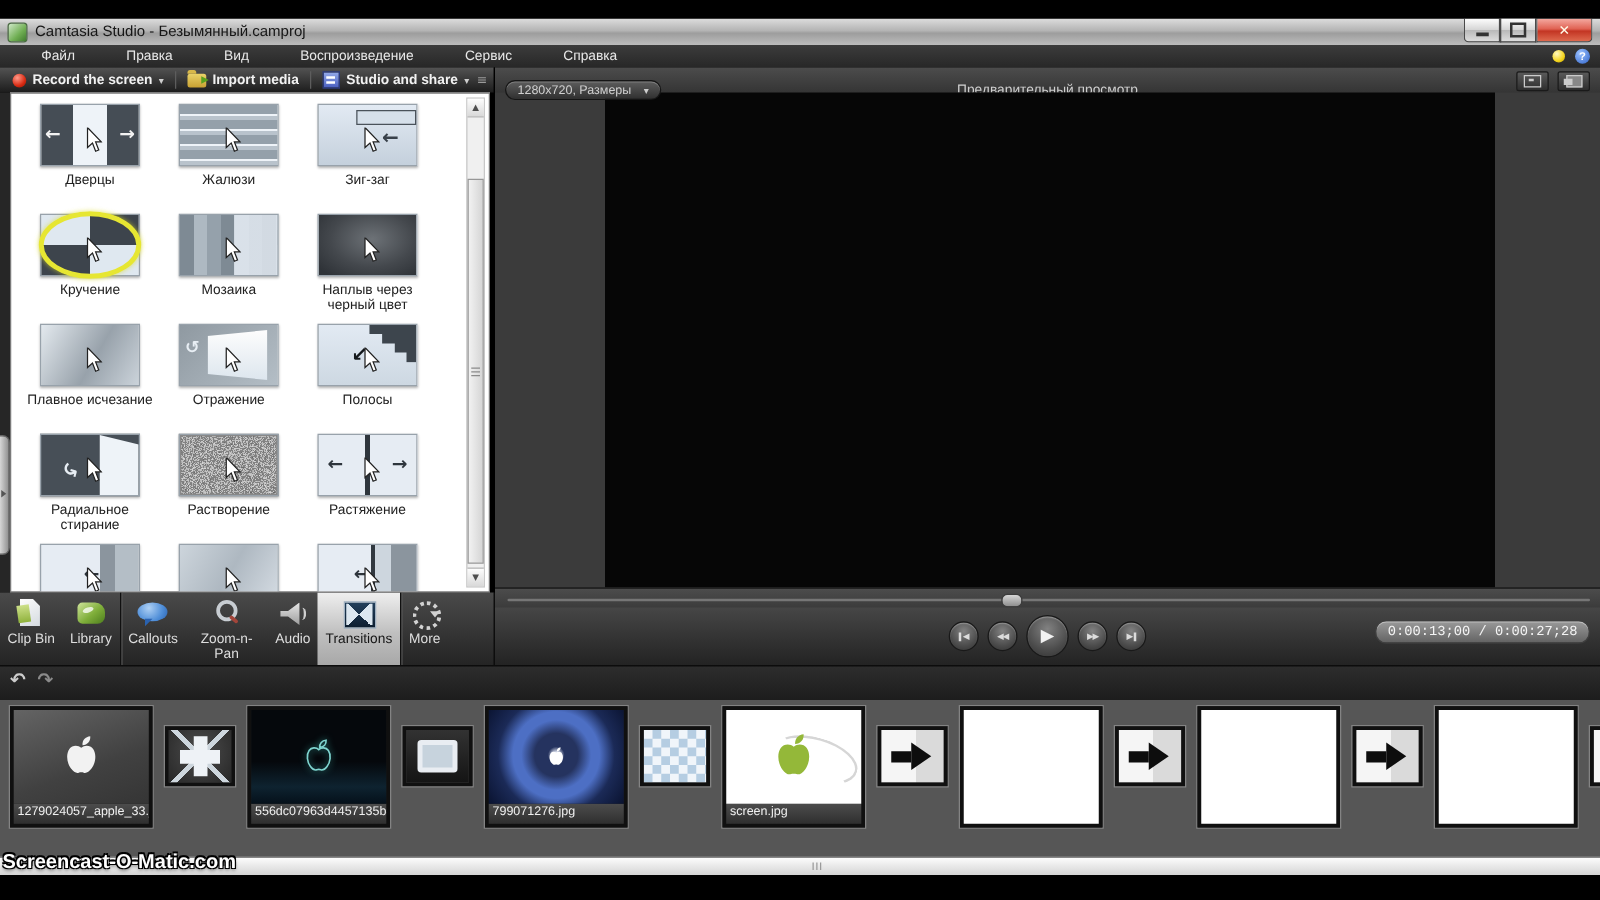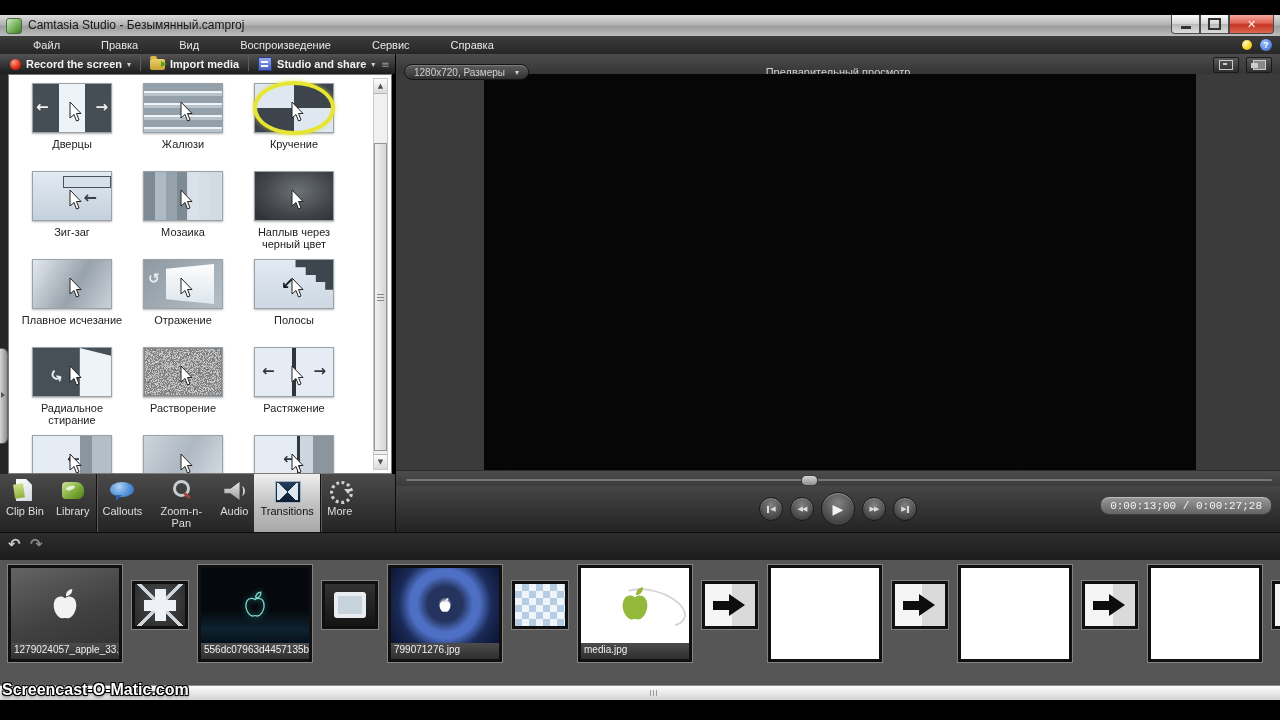--- a/index.html
+++ b/index.html
@@ -373,36 +373,36 @@
         <div class="t-cell">
     <div class="t-thumb tv-blinds">
 
       <svg class="cursor-svg" width="13" height="20" viewBox="0 0 13 20" hidden="">
         <polygon points="1,0 1,16 5,12.5 7.5,19 10,18 7.5,11.5 12,11.5" fill="#ffffff" stroke="#222222" stroke-width="1"></polygon>
       </svg>
     </div>
     <div class="t-label">Жалюзи</div>
   </div>
         <div class="t-cell">
+    <div class="t-thumb tv-zigzag">
+
+      <svg class="cursor-svg" width="13" height="20" viewBox="0 0 13 20" hidden="">
+        <polygon points="1,0 1,16 5,12.5 7.5,19 10,18 7.5,11.5 12,11.5" fill="#ffffff" stroke="#222222" stroke-width="1"></polygon>
+      </svg>
+    </div>
+    <div class="t-label">Зиг-заг</div>
+  </div>
+        <div class="t-cell">
     <div class="t-thumb tv-spin">
       <span class="ring" style="border-color: rgb(230, 230, 50);"></span>
       <svg class="cursor-svg" width="13" height="20" viewBox="0 0 13 20" hidden="">
         <polygon points="1,0 1,16 5,12.5 7.5,19 10,18 7.5,11.5 12,11.5" fill="#ffffff" stroke="#222222" stroke-width="1"></polygon>
       </svg>
     </div>
     <div class="t-label">Кручение</div>
-  </div>
-        <div class="t-cell">
-    <div class="t-thumb tv-zigzag">
-
-      <svg class="cursor-svg" width="13" height="20" viewBox="0 0 13 20" hidden="">
-        <polygon points="1,0 1,16 5,12.5 7.5,19 10,18 7.5,11.5 12,11.5" fill="#ffffff" stroke="#222222" stroke-width="1"></polygon>
-      </svg>
-    </div>
-    <div class="t-label">Зиг-заг</div>
   </div>
         <div class="t-cell">
     <div class="t-thumb tv-mosaic">
 
       <svg class="cursor-svg" width="13" height="20" viewBox="0 0 13 20" hidden="">
         <polygon points="1,0 1,16 5,12.5 7.5,19 10,18 7.5,11.5 12,11.5" fill="#ffffff" stroke="#222222" stroke-width="1"></polygon>
       </svg>
     </div>
     <div class="t-label">Мозаика</div>
   </div>
@@ -602,21 +602,21 @@
     </div>
     <div class="clip-label">799071276.jpg</div>
   </div>
       <div class="ttile tt-checker"></div>
       <div class="clip">
     <div class="clip-thumb cv-apple-green">
       <svg class="apple" viewBox="0 0 64 64">
             <use href="#apple-fill"></use>
           </svg>
     </div>
-    <div class="clip-label">media.jpg</div>
+    <div class="clip-label">screen.jpg</div>
   </div>
       <div class="ttile tt-arrow"></div>
       <div class="clip">
     <div class="clip-thumb cv-white">
       
     </div>
 
   </div>
       <div class="ttile tt-arrow"></div>
       <div class="clip">

